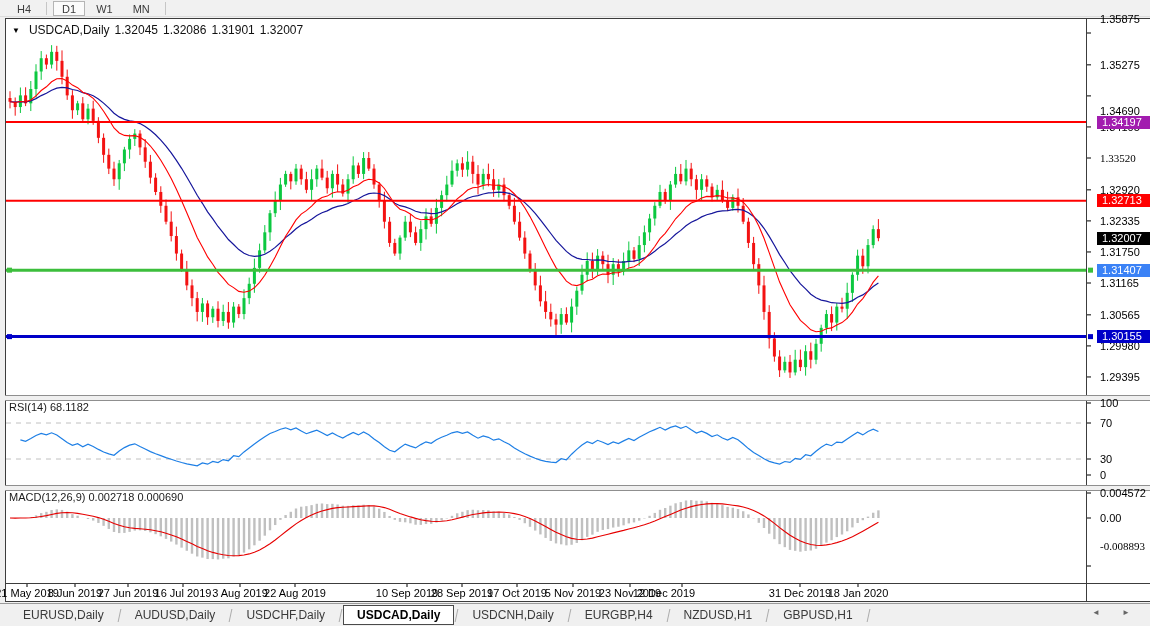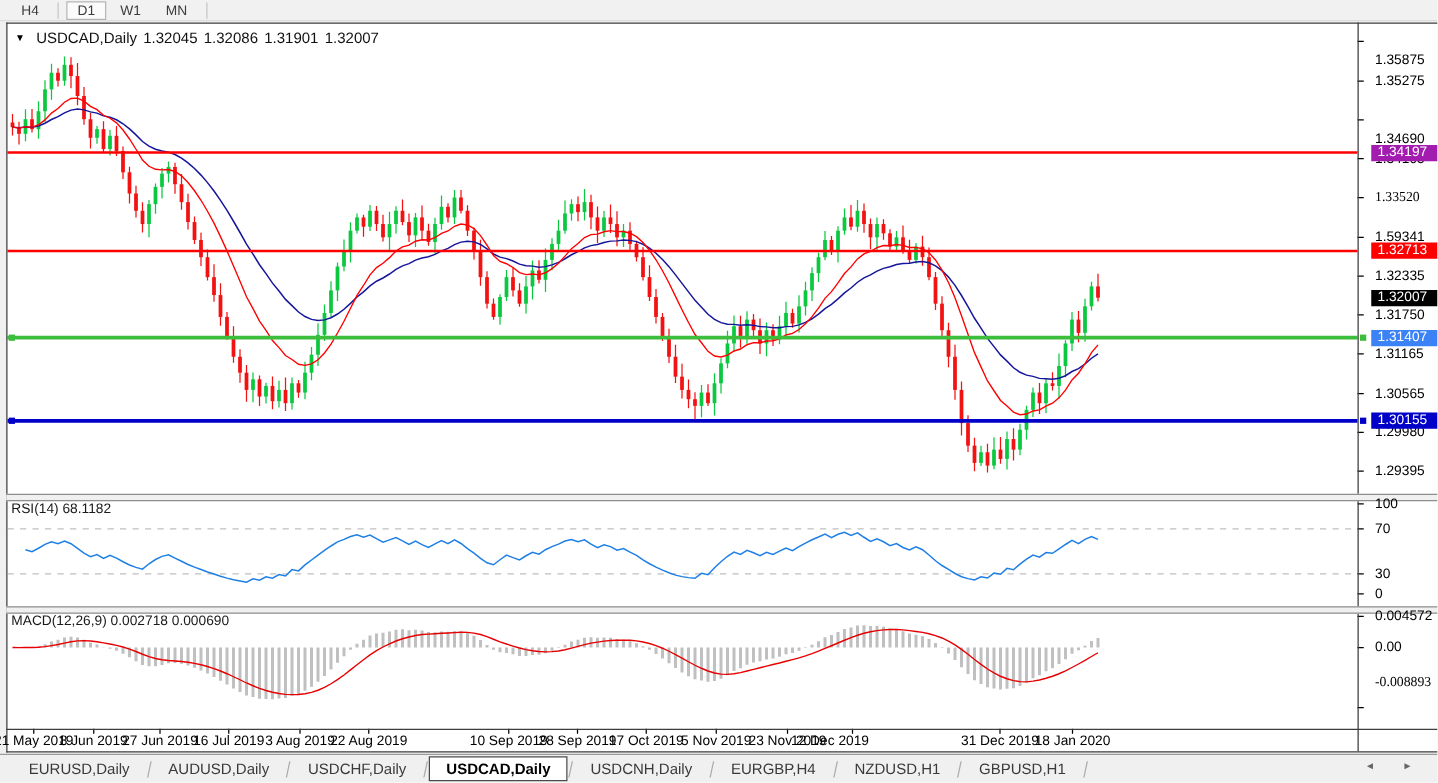--- a/index.html
+++ b/index.html
@@ -666,26 +666,26 @@
     <div class="tab">NZDUSD,H1</div>
     <div class="tab-sep"></div>
     <div class="tab">GBPUSD,H1</div>
     <div class="tab-sep"></div>
   </div>
 <div id="tab-arrows">
   <span>◄</span>
   <span>►</span>
 </div>
 
-<div class="ax-label abs" style="left: 1100px; top: 42px;">1.35875</div>
+<div class="ax-label abs" style="left: 1100px; top: 13px;">1.35875</div>
 <div class="ax-label abs" style="left: 1100px; top: 58.848px;">1.35275</div>
 <div class="ax-label abs" style="left: 1100px; top: 105px;">1.34690</div>
 <div class="ax-label abs" style="left: 1100px; top: 120.952px;">1.34105</div>
 <div class="ax-label abs" style="left: 1100px; top: 152.003px; font-family: Liberation Serif, serif;">1.33520</div>
-<div class="ax-label abs" style="left: 1100px; top: 183.851px;">1.59341</div>
+<div class="ax-label abs" style="left: 1100px; top: 183.851px;">1.32920</div>
 <div class="ax-label abs" style="left: 1100px; top: 214.903px;">1.32335</div>
 <div class="ax-label abs" style="left: 1100px; top: 245.955px;">1.31750</div>
 <div class="ax-label abs" style="left: 1100px; top: 277.007px;">1.31165</div>
 <div class="ax-label abs" style="left: 1100px; top: 308.855px;">1.30565</div>
 <div class="ax-label abs" style="left: 1100px; top: 339.907px;">1.29980</div>
 <div class="ax-label abs" style="left: 1100px; top: 370.958px;">1.29395</div>
 <div class="badge abs" style="top: 115.568px; background: #a21caf;">1.34197</div>
 <div class="badge abs" style="top: 194.339px; background: rgb(255, 0, 0);">1.32713</div>
 <div class="badge abs" style="top: 231.813px; background: rgb(0, 0, 0);">1.32007</div>
 <div class="badge abs" style="top: 263.661px; background: #3b82f6;">1.31407</div>

